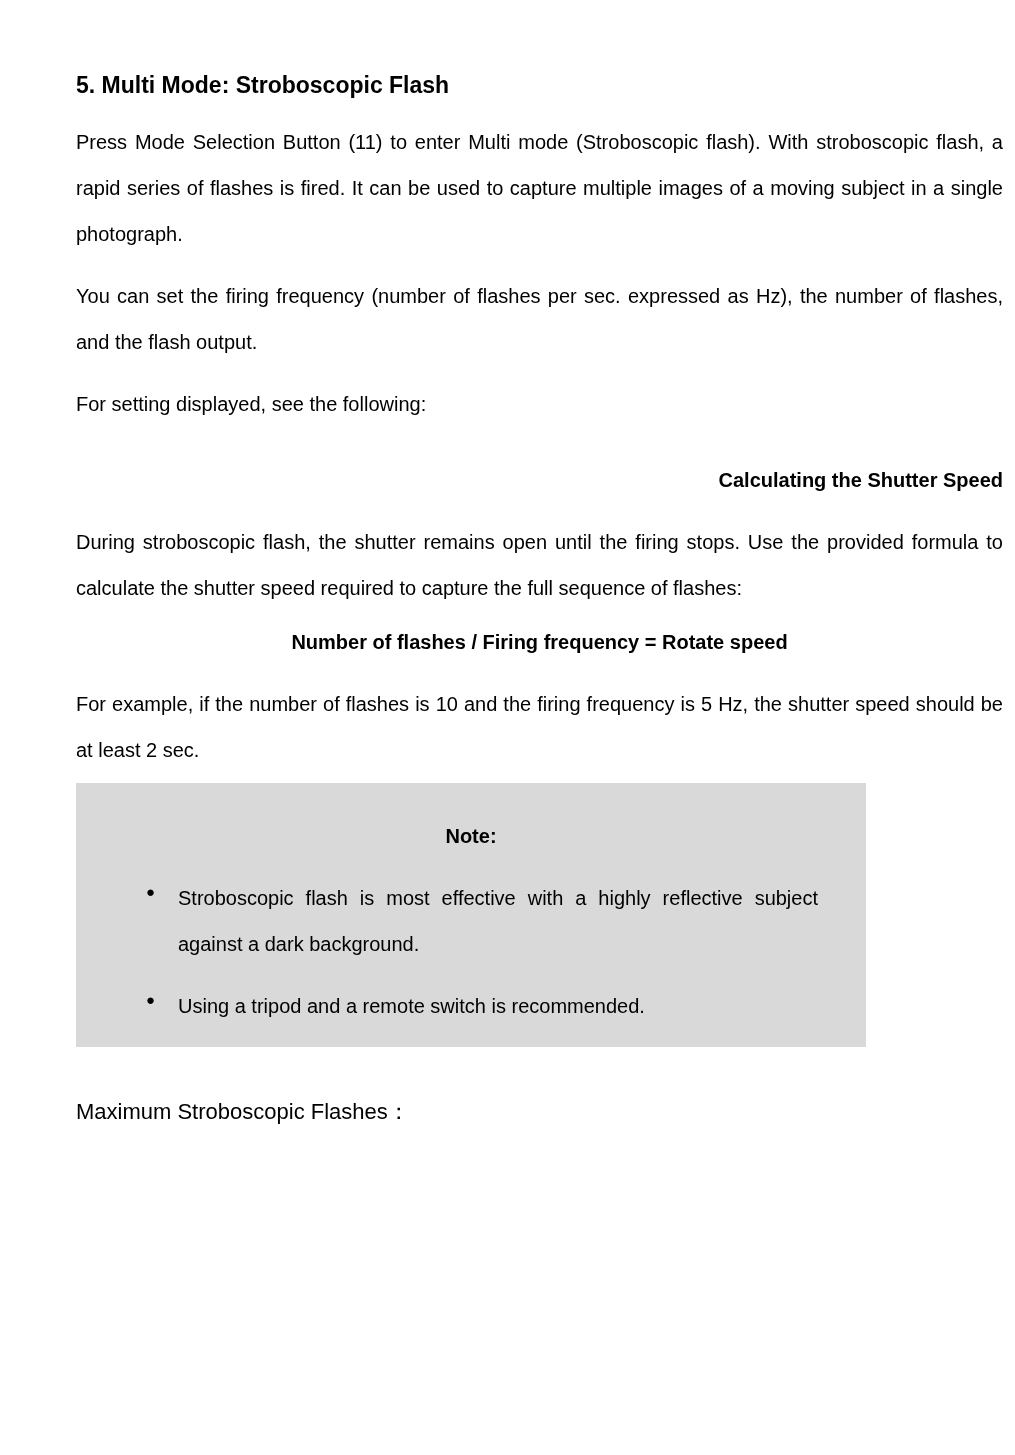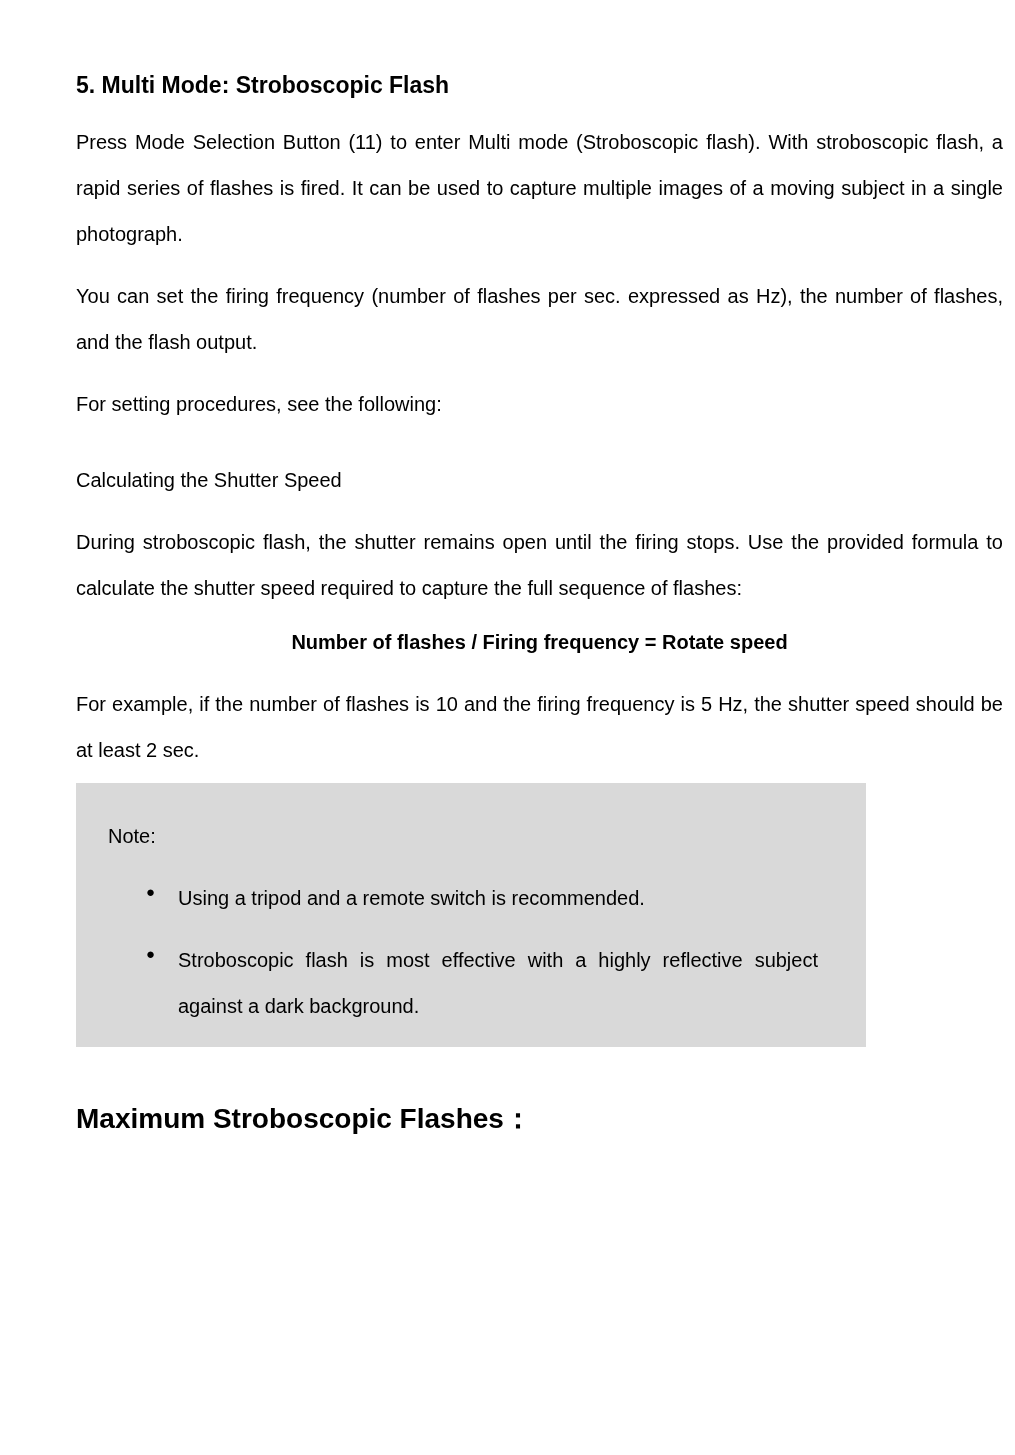--- a/index.html
+++ b/index.html
@@ -37,84 +37,86 @@
       margin-bottom: 2px;
     }
     .bullet-list li::before {
       content: "●";
       position: absolute;
       left: 0;
       font-size: 15px;
       top: 0;
     }
     .sub-heading {
-      font-weight: normal;
+      font-weight: bold;
       font-size: 20px;
       margin-top: 30px;
       margin-bottom: 6px;
+      text-align: right;
     }
     .formula {
       text-align: center;
       font-weight: bold;
       margin: 8px 0;
     }
     .note-box {
       background: #d9d9d9;
       width: 790px;
       padding: 14px 16px 2px 16px;
       margin-top: 10px;
     }
     .note-title {
-      font-weight: normal;
+      font-weight: bold;
       margin-bottom: 2px;
+      text-align: center;
     }
     .note-list {
       list-style: none;
       padding-left: 22px;
     }
     .note-list li {
       position: relative;
       padding-left: 32px;
       text-align: justify;
       margin-bottom: 2px;
     }
     .note-list li::before {
       content: "●";
       position: absolute;
       left: 0;
       font-size: 15px;
       top: 0;
     }
     .bottom-heading {
-      font-weight: bold;
-      font-size: 28px;
+      font-weight: normal;
+      font-size: 22px;
       margin-top: 40px;
     }
     .bold-inline {
       font-weight: bold;
     }
   </style>
 </head>
 <body>
 
 <div class="section-heading">5. Multi Mode: Stroboscopic Flash</div>
 
 <p class="body-text">Press Mode Selection Button (11) to enter Multi mode (Stroboscopic flash). With stroboscopic flash, a rapid series of flashes is fired. It can be used to capture multiple images of a moving subject in a single photograph.</p>
 <p class="body-text">You can set the firing frequency (number of flashes per sec. expressed as Hz), the number of flashes, and the flash output.</p>
-<p class="body-text">For setting procedures, see the following:</p>
+<p class="body-text">For setting displayed, see the following:</p>
 
 <ul class="bullet-list">
 </ul>
 
 <div class="sub-heading">Calculating the Shutter Speed</div>
 <p class="body-text">During stroboscopic flash, the shutter remains open until the firing stops. Use the provided formula to calculate the shutter speed required to capture the full sequence of flashes:</p>
 <p class="formula">Number of flashes / Firing frequency = Rotate speed</p>
 <p class="body-text">For example, if the number of flashes is 10 and the firing frequency is 5 Hz, the shutter speed should be at least 2 sec.</p>
 
 <div class="note-box">
   <div class="note-title">Note:</div>
   <ul class="note-list">
+    <li>Stroboscopic flash is most effective with a highly reflective subject against a dark background.</li>
     <li>Using a tripod and a remote switch is recommended.</li>
-    <li>Stroboscopic flash is most effective with a highly reflective subject against a dark background.</li>
   </ul>
 </div>
 
 <div class="bottom-heading">Maximum Stroboscopic Flashes：</div>
 
 </body></html>

